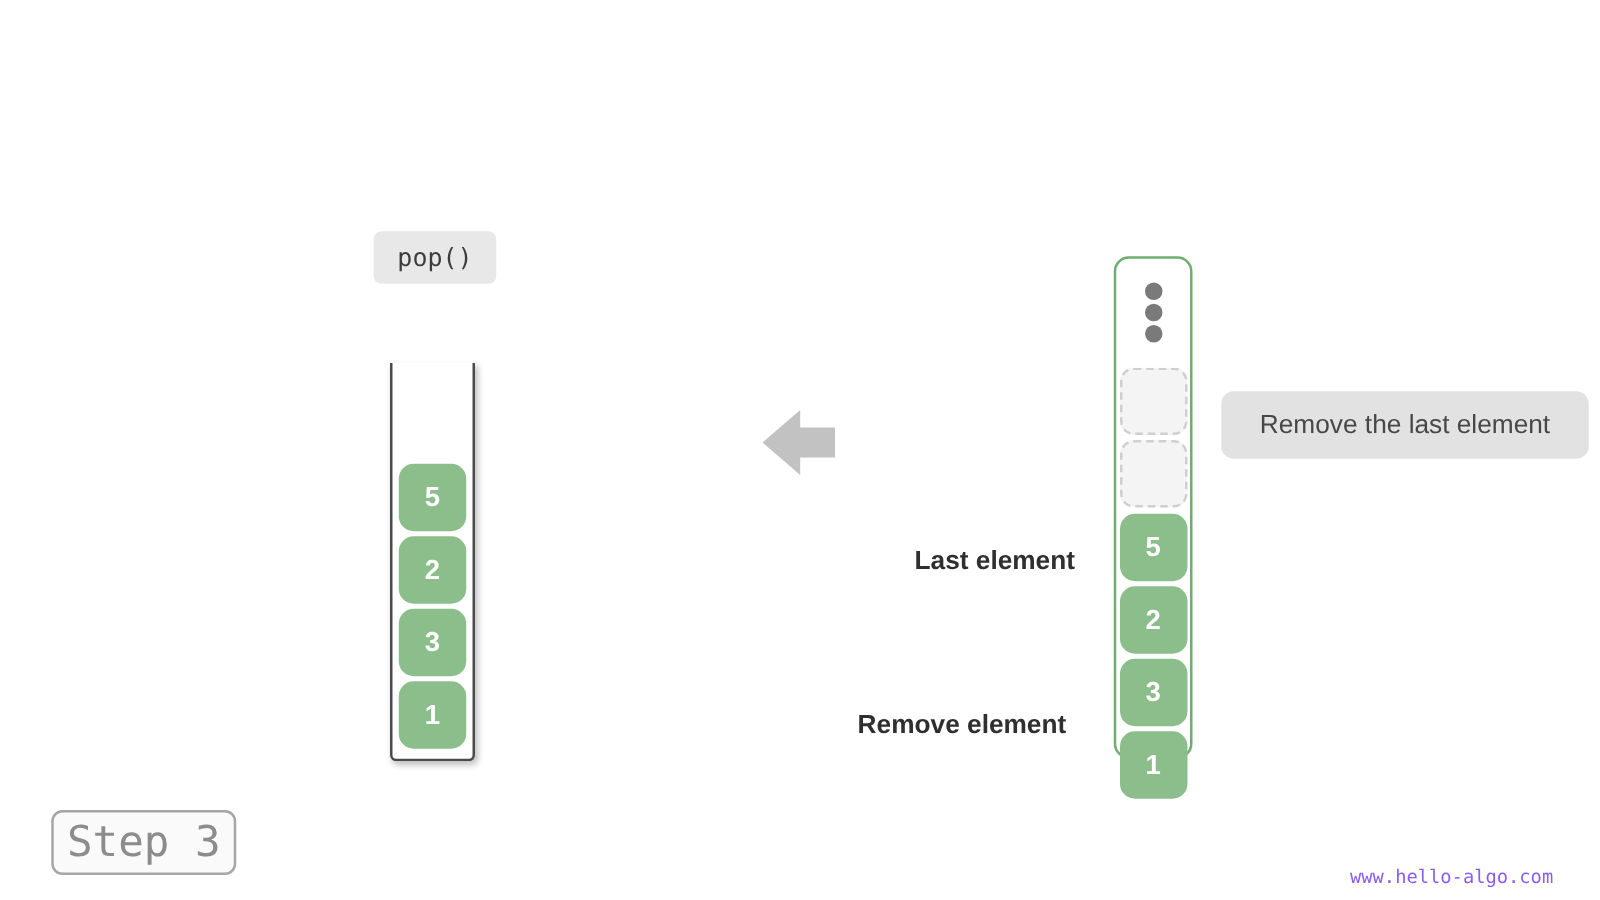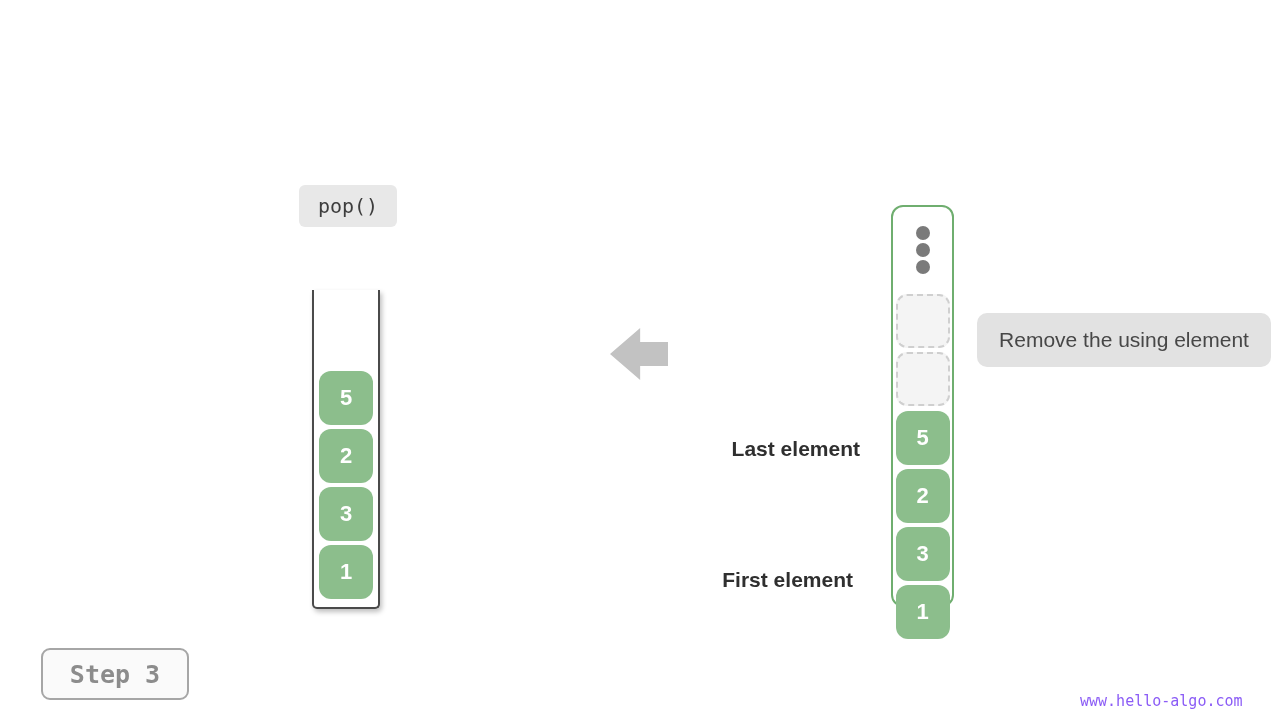--- a/index.html
+++ b/index.html
@@ -76,21 +76,21 @@
     background: #e2e2e2; border-radius: 10px;
     display: flex; align-items: center; justify-content: center;
     font-size: 21px; color: #474747; white-space: nowrap;
   }
 
   .step-badge {
     position: absolute; left: 34px; top: 641px; width: 148px; height: 52px;
     background: #fafafa; border: 2px solid #a6a6a6; border-radius: 9px;
     display: flex; align-items: center; justify-content: center;
     font-family: "DejaVu Sans Mono", "Liberation Mono", monospace;
-    font-size: 25px; font-weight: bold; color: #8c8c8c; white-space: pre;
+    font-size: 34px; font-weight: normal; color: #8c8c8c; white-space: pre;
   }
 
   .watermark {
     position: absolute; left: 1066px; top: 678px;
     font-family: "DejaVu Sans Mono", "Liberation Mono", monospace;
     font-size: 15px; color: #8b5cf6; white-space: nowrap;
   }
 </style>
 </head>
 <body>
@@ -106,35 +106,35 @@
     <div class="stack-cell">2</div>
     <div class="stack-cell">3</div>
     <div class="stack-cell">1</div>
   </div>
 
   <div class="arrow-left"></div>
 
   <div class="side-label last-element">Last element</div>
 
 
-  <div class="side-label first-element">First element</div>
+  <div class="side-label first-element">Remove element</div>
 
   <div class="concept-stack">
     <div class="ellipsis">
       <span class="dot"></span>
       <span class="dot"></span>
       <span class="dot"></span>
     </div>
     <div class="empty-slot slot-1"></div>
     <div class="empty-slot slot-2"></div>
     <div class="stack-cell first-cell">5</div>
     <div class="stack-cell">2</div>
     <div class="stack-cell">3</div>
     <div class="stack-cell">1</div>
   </div>
 
-  <div class="tooltip">Remove the using element</div>
+  <div class="tooltip">Remove the last element</div>
 
   <div class="step-badge">Step 3</div>
 
   <div class="watermark">www.hello-algo.com</div>
 
 </div>
 
 </body></html>

